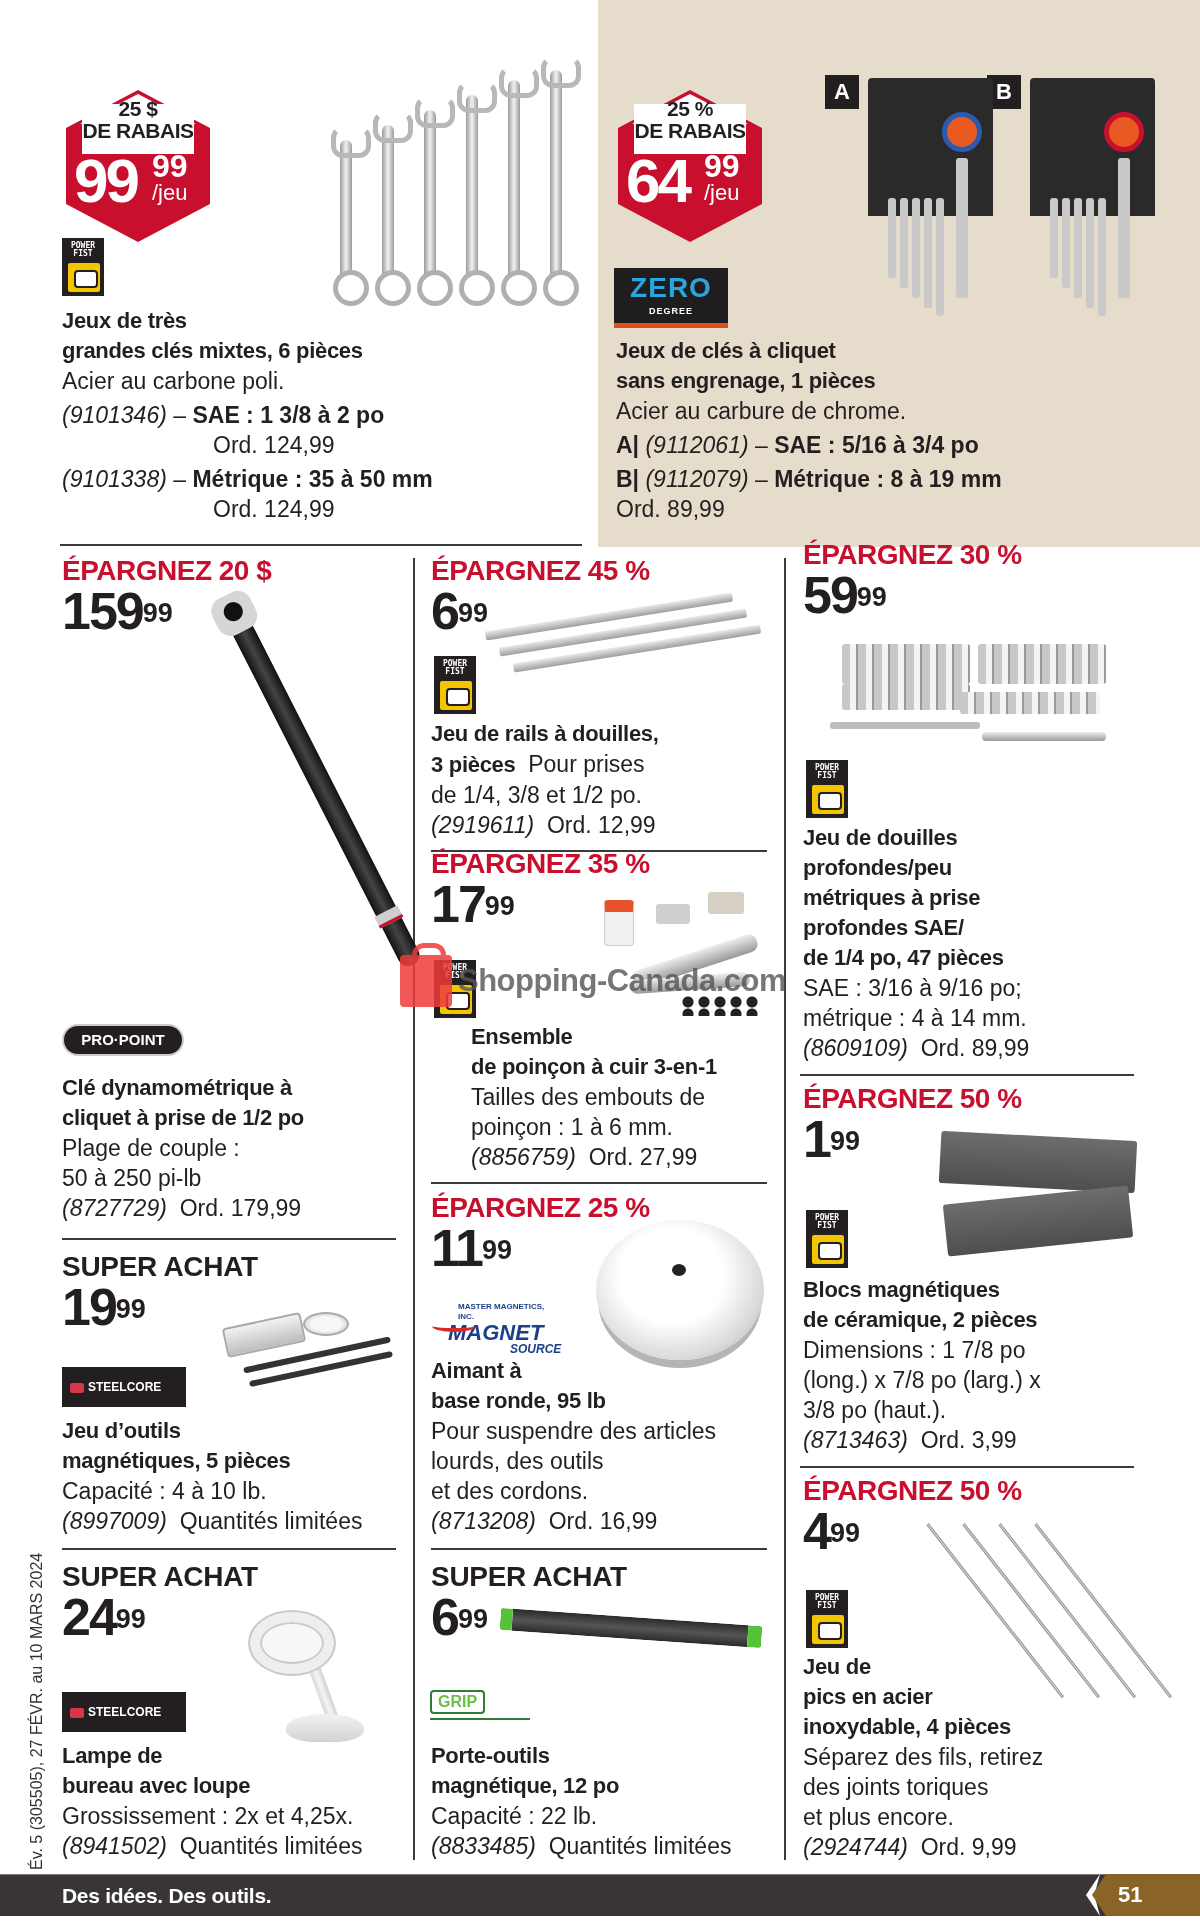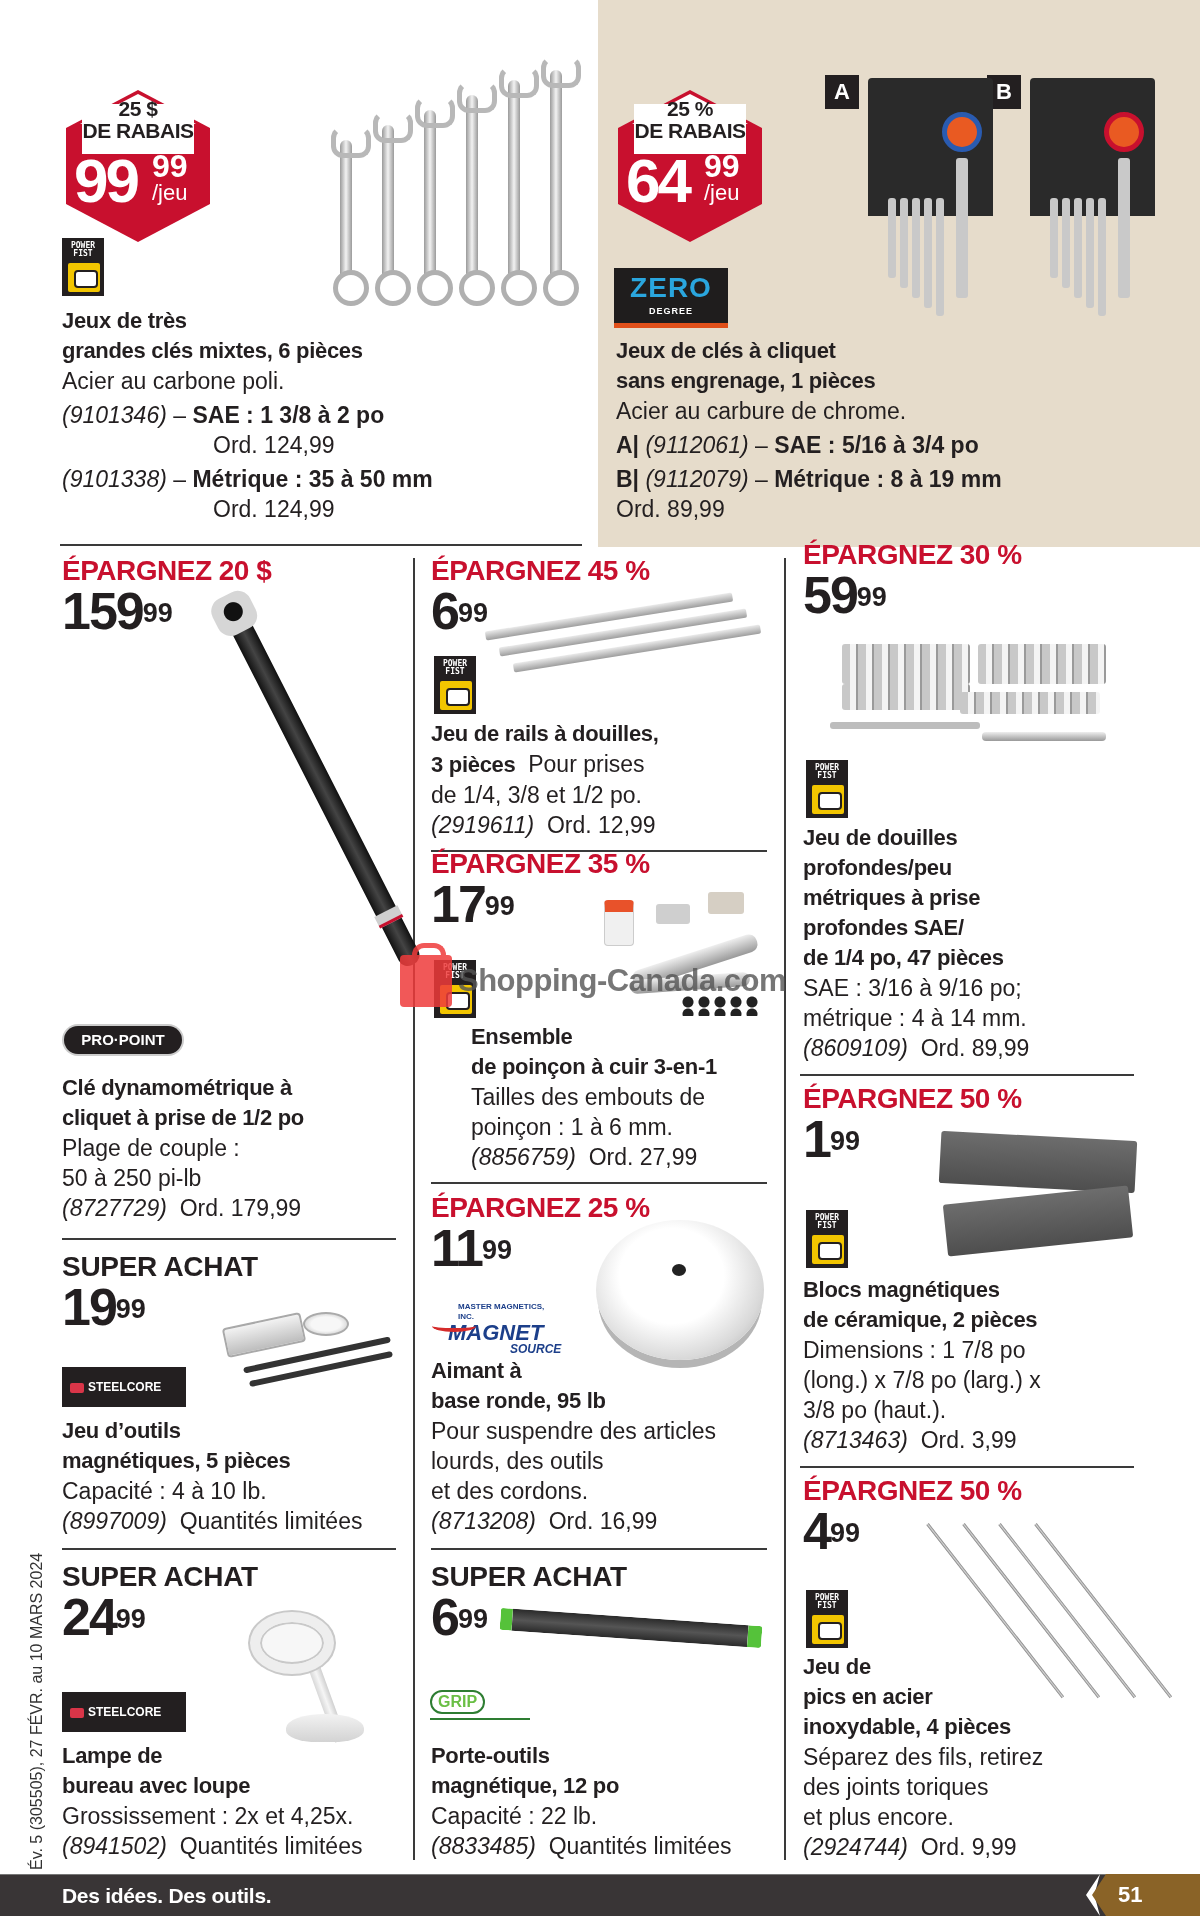--- a/index.html
+++ b/index.html
@@ -31,21 +31,21 @@
 
   .propoint-logo { position: absolute; left: 64px; top: 1026px; width: 118px; height: 28px; background: #231f20; border-radius: 14px; color: #fff; font-weight: bold; font-size: 15px; line-height: 28px; text-align: center; box-shadow: 0 0 0 2px #ccc; }
   .steelcore-logo { position: absolute; width: 124px; height: 40px; background: #231f20; color: #fff; font-size: 12px; font-weight: bold; line-height: 40px; padding-left: 8px; }
   .steelcore-logo .sc-mark { display: inline-block; width: 14px; height: 10px; background: #d93548; vertical-align: middle; margin-right: 4px; border-radius: 2px; }
   .magnet-logo { position: absolute; left: 430px; top: 1302px; width: 130px; height: 46px; }
   .magnet-logo .mm-top { font-size: 8px; font-weight: bold; color: #1c3f8a; line-height: 10px; margin-left: 28px; }
   .magnet-logo .mm-main { font-size: 22px; font-style: italic; font-weight: bold; color: #1c3f8a; line-height: 22px; padding-left: 18px; }
   .magnet-logo .mm-swoosh { position: absolute; left: 2px; top: 18px; width: 44px; height: 12px; border-radius: 50%; border-bottom: 4px solid #d52b2b; }
   .magnet-logo .mm-sub { font-size: 12px; font-style: italic; font-weight: bold; color: #1c3f8a; line-height: 10px; padding-left: 80px; }
   .grip-logo { position: absolute; left: 430px; top: 1690px; width: 120px; height: 44px; }
-  .grip-logo .gr-main { display: inline-block; border: 2px solid #2e7d32; color: #6abf45; font-weight: bold; font-size: 16px; padding: 0 6px; border-radius: 12px; line-height: 20px; }
+  .grip-logo .gr-main { display: inline-block; border: 2px solid #2e7d32; color: #6abf45; font-weight: bold; font-size: 16px; padding: 0 6px; border-radius: 4px; line-height: 20px; }
   .grip-logo .gr-sub { font-size: 5px; color: #2e7d32; margin-top: 4px; border-top: 2px solid #2e7d32; width: 100px; }
 
   
   .ab-label { position: absolute; width: 34px; height: 34px; background: #231f20; color: #fff; font-weight: bold; font-size: 22px; line-height: 34px; text-align: center; }
 
   
   .title-bold { font-weight: bold; color: #231f20; font-size: 22px; line-height: 30px; letter-spacing: -0.3px; }
   .desc { font-size: 23px; line-height: 30px; color: #231f20; }
   .sku { font-style: italic; }
   .save-red { color: #c8102e; font-weight: bold; font-size: 28px; line-height: 30px; letter-spacing: -0.5px; }

